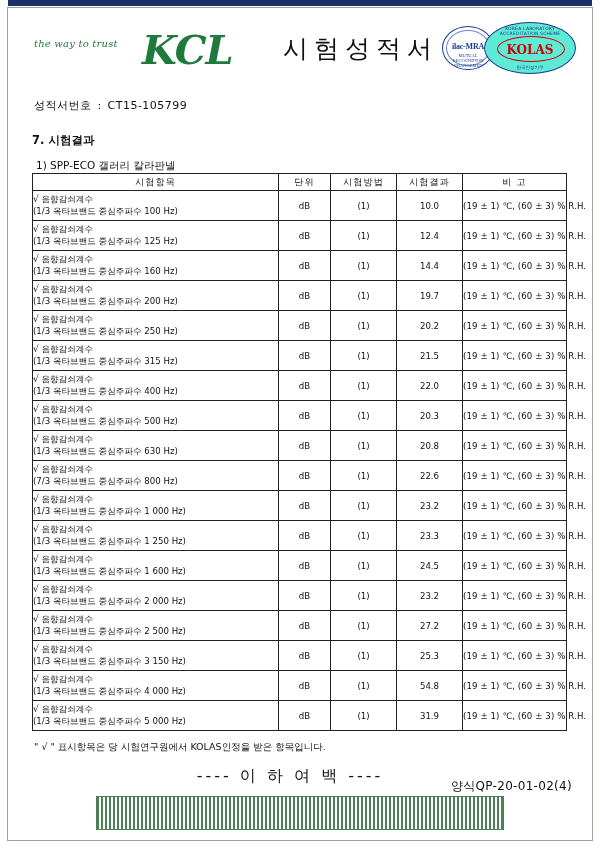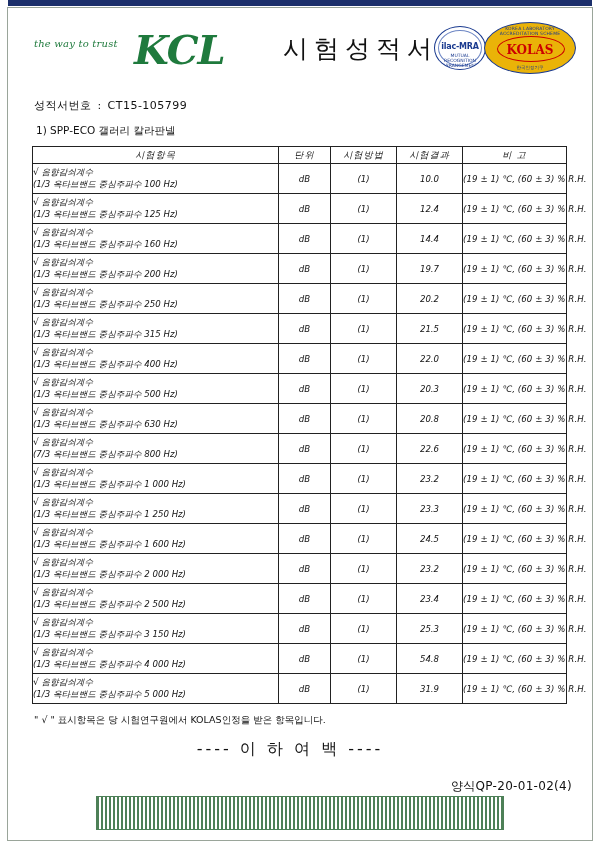--- a/index.html
+++ b/index.html
@@ -53,21 +53,21 @@
     font-family: "DejaVu Serif", "Liberation Serif", serif;
     font-style: italic;
     font-size: 10px;
     color: #1f7a3d;
     position: absolute;
     left: 0px; top: 10px;
     letter-spacing: .2px;
   }
   .logo-kcl {
     position: absolute;
-    left: 100px; top: -2px;
+    left: 108px; top: -2px;
     font-family: "DejaVu Serif", "Liberation Serif", serif;
     font-weight: bold;
     font-style: italic;
     font-size: 40px;
     color: #1f7a3d;
     letter-spacing: -1px;
   }
   .doc-title {
     position: absolute;
     left: 196px; top: 16px;
@@ -78,26 +78,27 @@
     letter-spacing: 6px;
     color: #111;
   }
   .marks {
     position: absolute;
     right: 4px; top: 6px;
     width: 140px; height: 52px;
   }
   .mark-ilac {
     position: absolute;
-    left: 0; top: 4px;
+    left: 8px; top: 4px;
     width: 52px; height: 44px;
     border-radius: 50%;
     border: 1.5px solid #1a3a8f;
     background: #fff;
     overflow: hidden;
+    font-family: Liberation Serif, serif;
   }
   .mark-ilac .ring {
     position: absolute;
     left: 3px; top: 3px; right: 3px; bottom: 3px;
     border-radius: 50%;
     border: 1px solid #6d86c4;
   }
   .mark-ilac .txt {
     position: absolute;
     left: 0; right: 0; top: 15px;
@@ -113,21 +114,21 @@
     text-align: center;
     font-size: 4.5px;
     color: #1a3a8f;
   }
   .mark-kolas {
     position: absolute;
     left: 50px; top: 0px;
     width: 92px; height: 52px;
     border-radius: 50% / 50%;
     border: 1.5px solid #1a3a8f;
-    background: #eab308;
+    background: #5eead4;
     overflow: hidden;
   }
   .mark-kolas .outer-txt {
     position: absolute;
     left: 0; right: 0; top: 3px;
     text-align: center;
     font-size: 4.5px;
     color: #1a3a8f;
     letter-spacing: .2px;
   }
@@ -176,26 +177,24 @@
   }
   .sub-title {
     margin-top: 11px;
     margin-left: 14px;
     font-size: 10.5px;
     color: #111;
   }
 
   
   table.result {
-    margin-top: 8px;
     margin-left: 10px;
     border-collapse: collapse;
     width: 534px;
     table-layout: fixed;
-    font-style: italic;
   }
   table.result th, table.result td {
     border: 1px solid #222;
     font-size: 8.6px;
     color: #111;
     padding: 0;
   }
   table.result thead th {
     height: 17px;
     font-weight: normal;
@@ -300,20 +299,24 @@
           <div class="kolas">KOLAS</div>
           <div class="bottom-txt">한국인정기구</div>
         </div>
       </div>
     </div>
 
     <div class="reportno">
       <span class="label">성적서번호</span><span class="colon">:</span><span class="value">CT15-105799</span>
     </div>
 
+    <div class="sec-title">
+      <span>7.</span>
+      <span>시험결과</span>
+    </div>
 
     <div class="sub-title">1)  SPP-ECO 갤러리 칼라판넬</div>
 
     <table class="result">
       <colgroup>
         <col class="col-item">
           <col class="col-unit">
           <col class="col-method">
           <col class="col-value">
           <col class="col-note">
@@ -468,21 +471,21 @@
             <td class="center">23.2</td>
             <td class="note">(19 ± 1) ℃, (60 ± 3) % R.H.</td>
           </tr>
           <tr>
             <td class="item">
               <span class="l1"><span class="chk">√</span> <span>음향감쇠계수</span></span>
               <span class="l2">(1/3 옥타브밴드 중심주파수 2 500 Hz)</span>
             </td>
             <td class="center">dB</td>
             <td class="center">(1)</td>
-            <td class="center">23.4</td>
+            <td class="center">27.2</td>
             <td class="note">(19 ± 1) ℃, (60 ± 3) % R.H.</td>
           </tr>
           <tr>
             <td class="item">
               <span class="l1"><span class="chk">√</span> <span>음향감쇠계수</span></span>
               <span class="l2">(1/3 옥타브밴드 중심주파수 3 150 Hz)</span>
             </td>
             <td class="center">dB</td>
             <td class="center">(1)</td>
             <td class="center">25.3</td>

